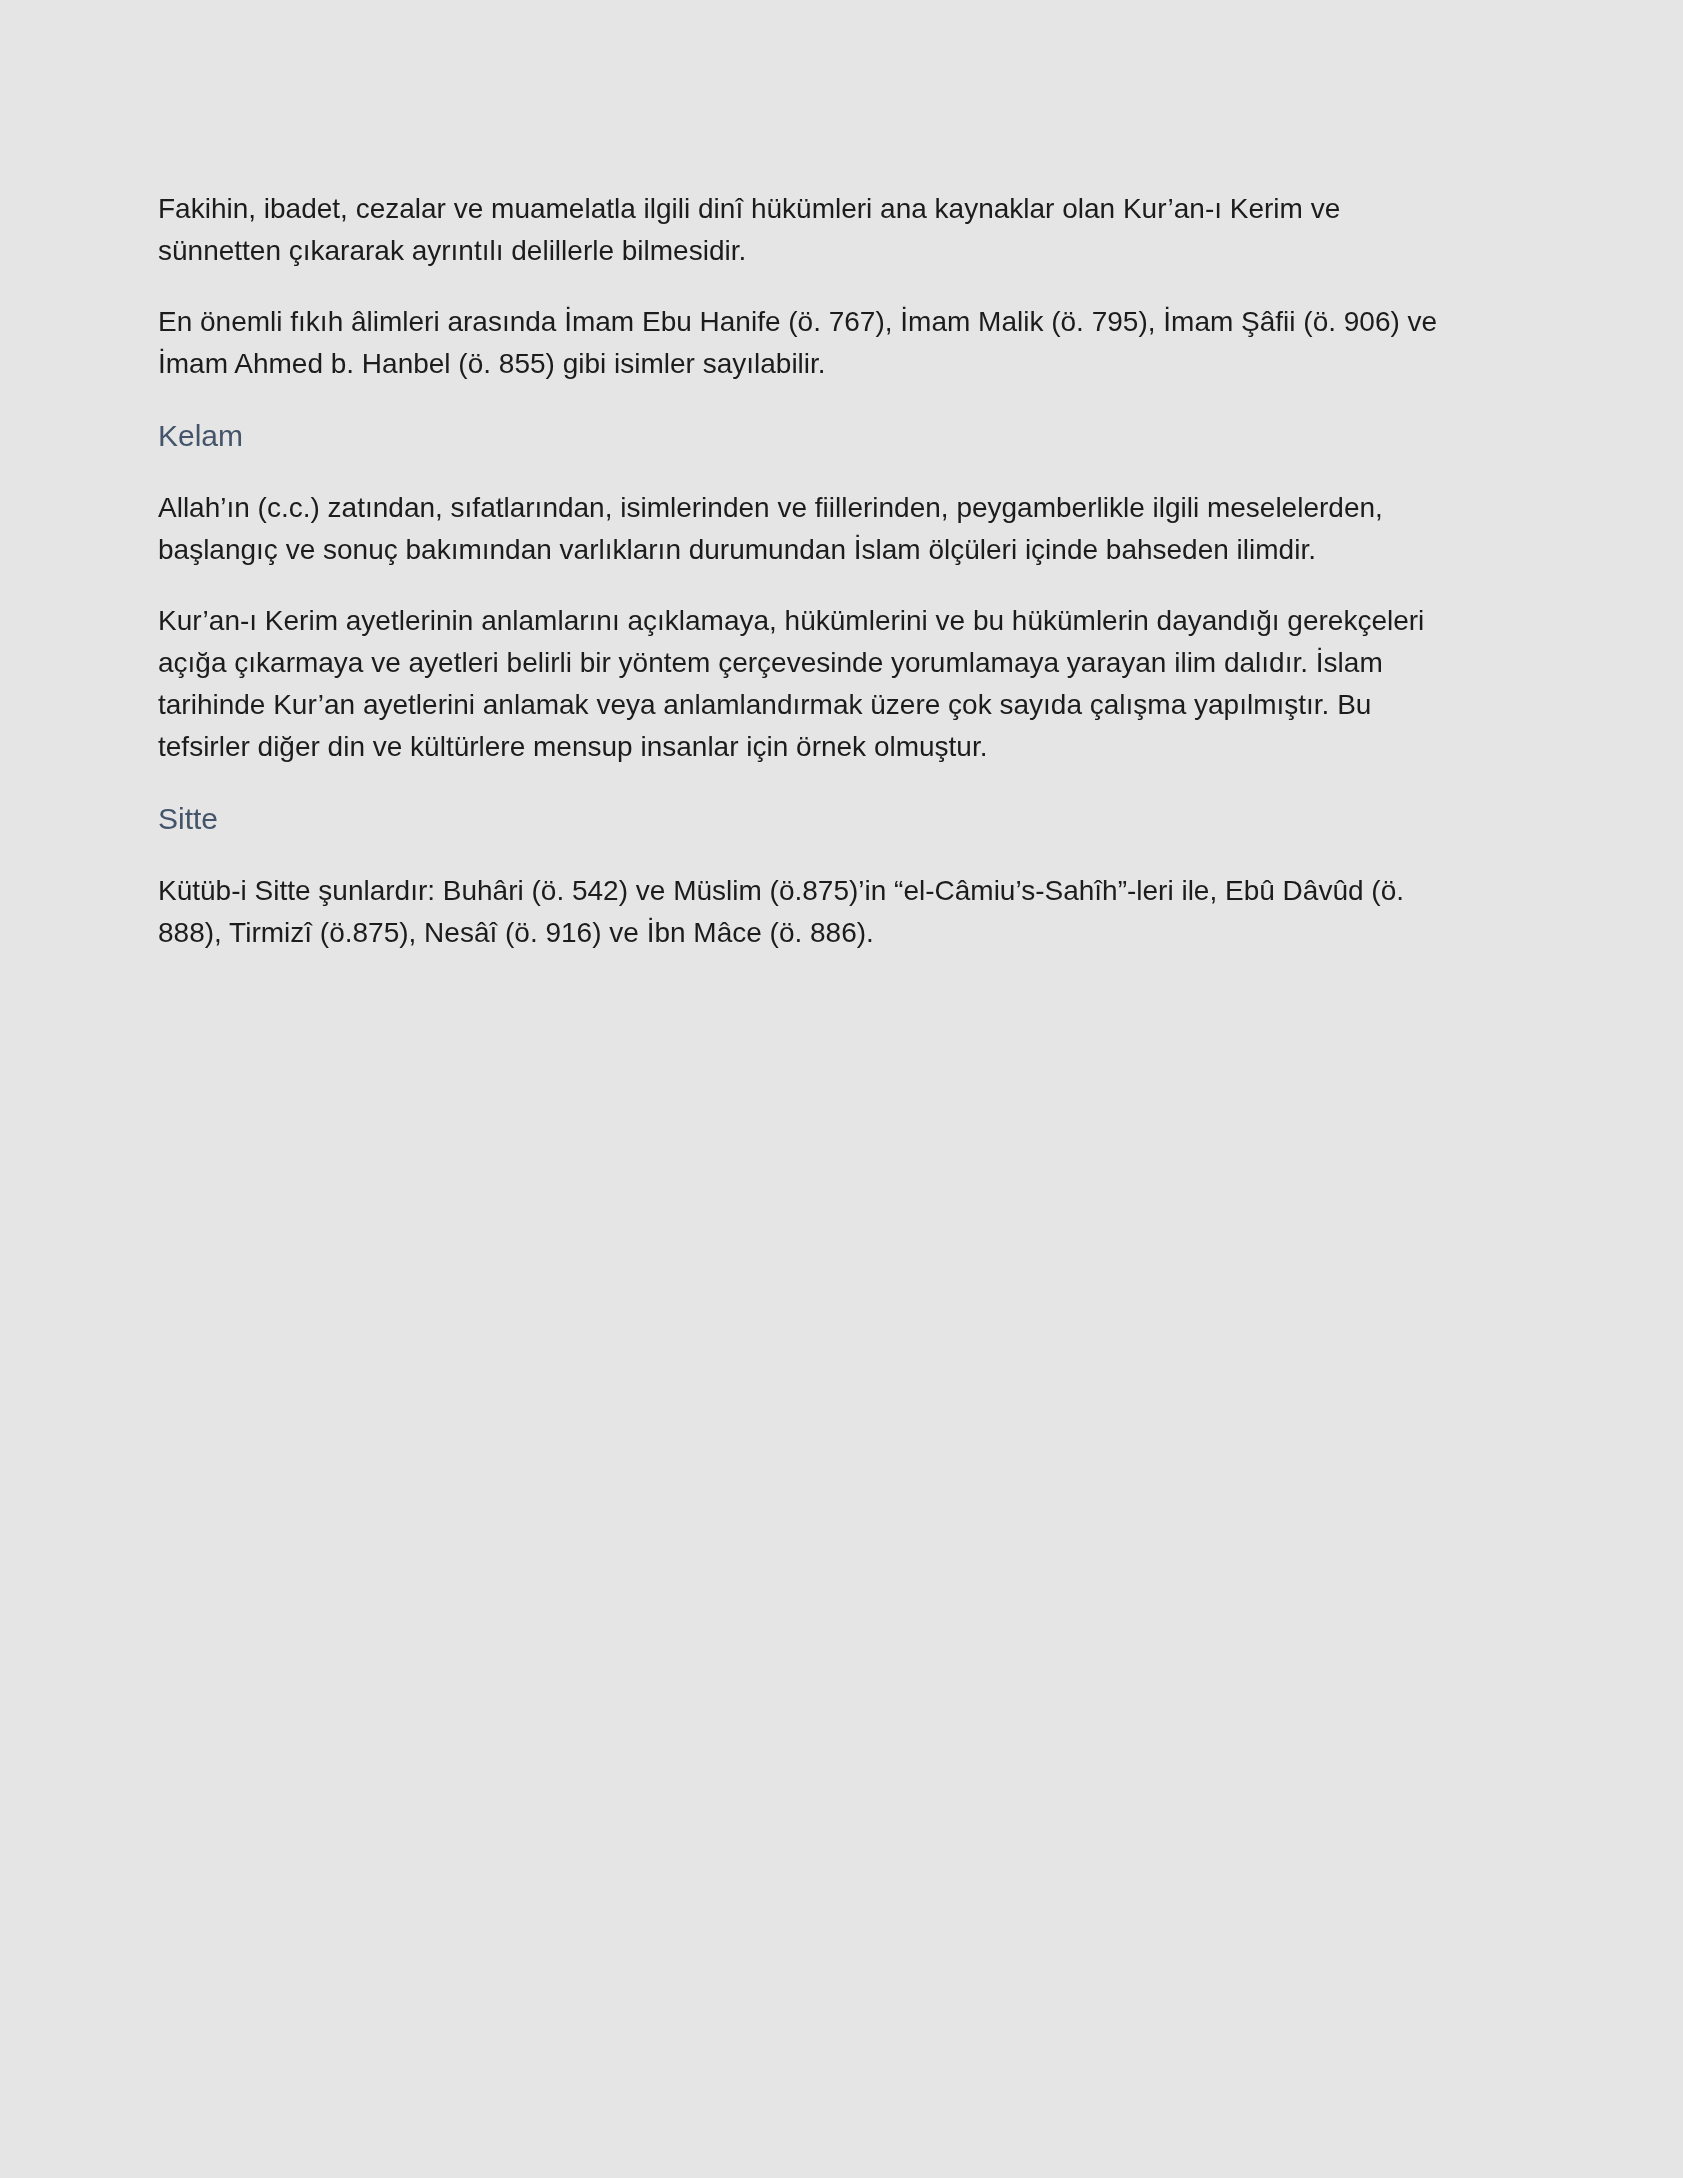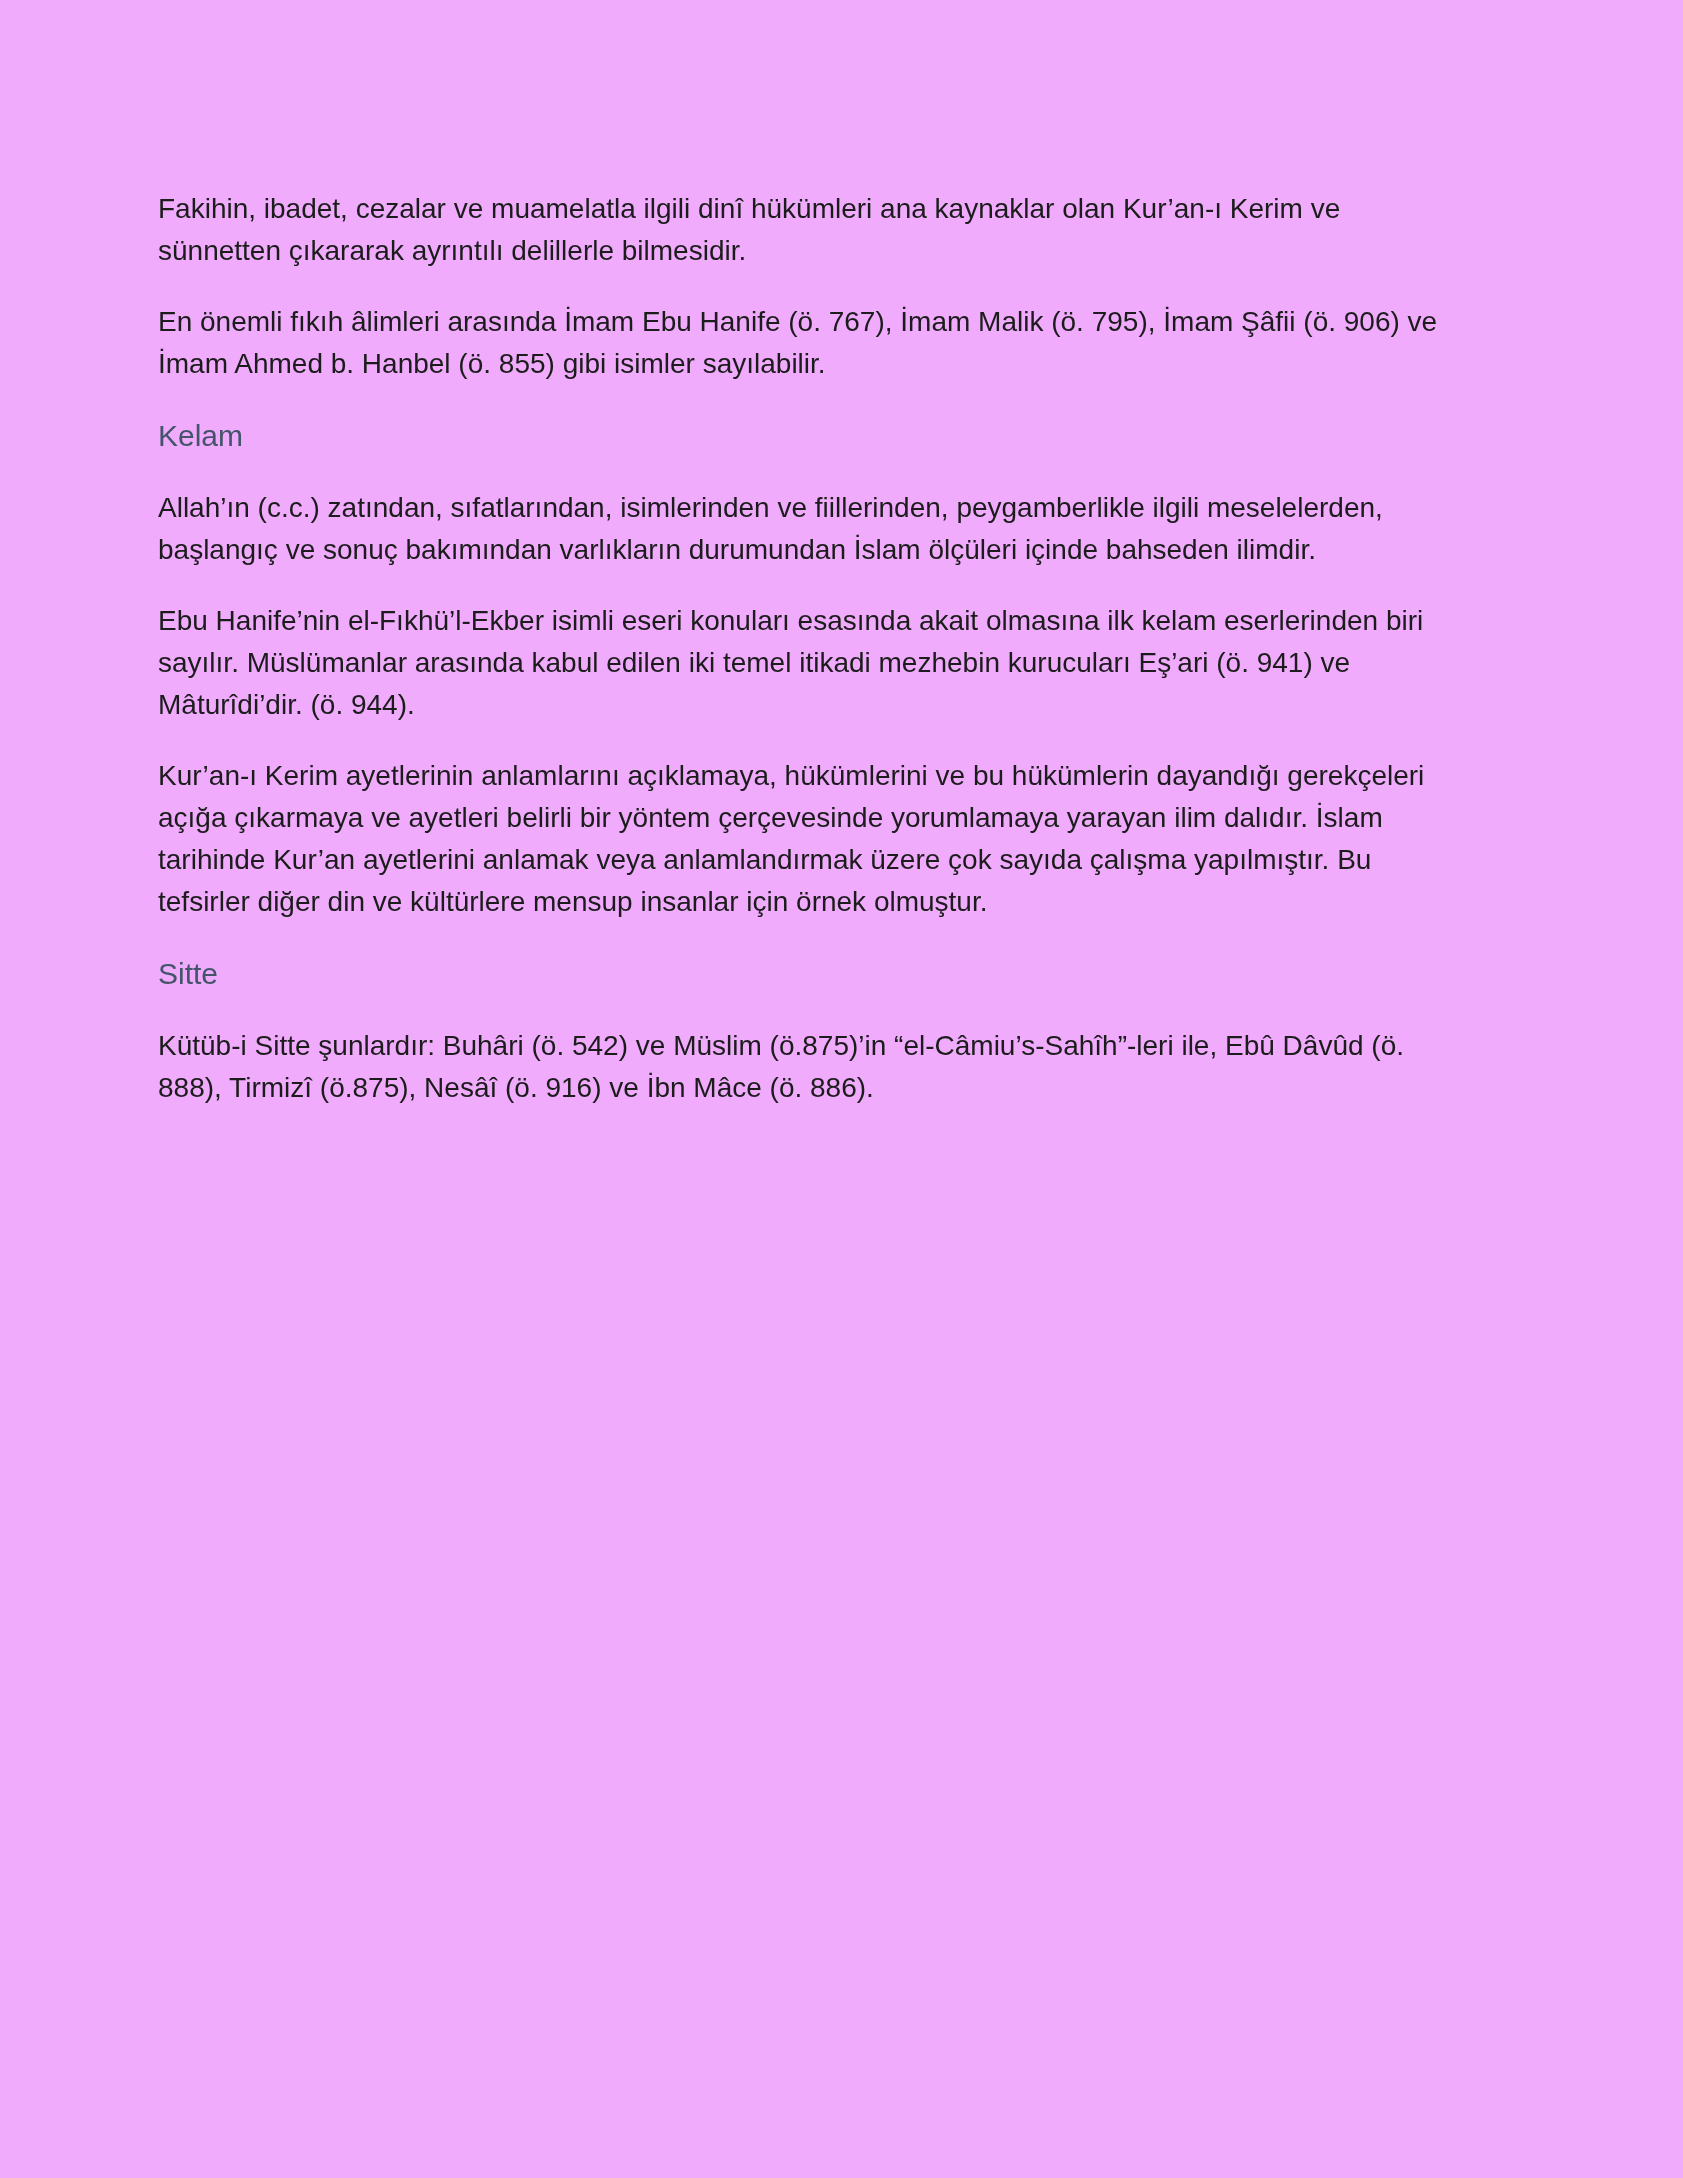--- a/index.html
+++ b/index.html
@@ -4,21 +4,21 @@
 <style>
   html, body {
     margin: 0;
     padding: 0;
     background: #ffffff;
   }
   .page {
     position: relative;
     width: 1683px;
     height: 2178px;
-    background: #f0abfc;
+    background: #e5e5e5;
     overflow: hidden;
     font-family: "Liberation Sans", sans-serif;
   }
   .content {
     position: absolute;
     left: 158px;
     top: 188px;
     width: 1307px;
   }
   .para {
@@ -43,21 +43,20 @@
   <div class="content">
 
     <p class="para">Fakihin, ibadet, cezalar ve muamelatla ilgili dinî hükümleri ana kaynaklar olan Kur’an-ı Kerim ve sünnetten çıkararak ayrıntılı delillerle bilmesidir.</p>
 
     <p class="para">En önemli fıkıh âlimleri arasında İmam Ebu Hanife (ö. 767), İmam Malik (ö. 795), İmam Şâfii (ö. 906) ve İmam Ahmed b. Hanbel (ö. 855) gibi isimler sayılabilir.</p>
 
     <h2 class="heading">Kelam</h2>
 
     <p class="para">Allah’ın (c.c.) zatından, sıfatlarından, isimlerinden ve fiillerinden, peygamberlikle ilgili meselelerden, başlangıç ve sonuç bakımından varlıkların durumundan İslam ölçüleri içinde bahseden ilimdir.</p>
 
-    <p class="para">Ebu Hanife’nin el-Fıkhü’l-Ekber isimli eseri konuları esasında akait olmasına ilk kelam eserlerinden biri sayılır. Müslümanlar arasında kabul edilen iki temel itikadi mezhebin kurucuları Eş’ari (ö. 941) ve Mâturîdi’dir. (ö. 944).</p>
 
 
     <p class="para">Kur’an-ı Kerim ayetlerinin anlamlarını açıklamaya, hükümlerini ve bu hükümlerin dayandığı gerekçeleri açığa çıkarmaya ve ayetleri belirli bir yöntem çerçevesinde yorumlamaya yarayan ilim dalıdır. İslam tarihinde Kur’an ayetlerini anlamak veya anlamlandırmak üzere çok sayıda çalışma yapılmıştır. Bu tefsirler diğer din ve kültürlere mensup insanlar için örnek olmuştur.</p>
 
     <h2 class="heading">Sitte</h2>
 
 
     <p class="para">Kütüb-i Sitte şunlardır: Buhâri (ö. 542) ve Müslim (ö.875)’in “el-Câmiu’s-Sahîh”-leri ile, Ebû Dâvûd (ö. 888), Tirmizî (ö.875), Nesâî (ö. 916) ve İbn Mâce (ö. 886).</p>
 
 

